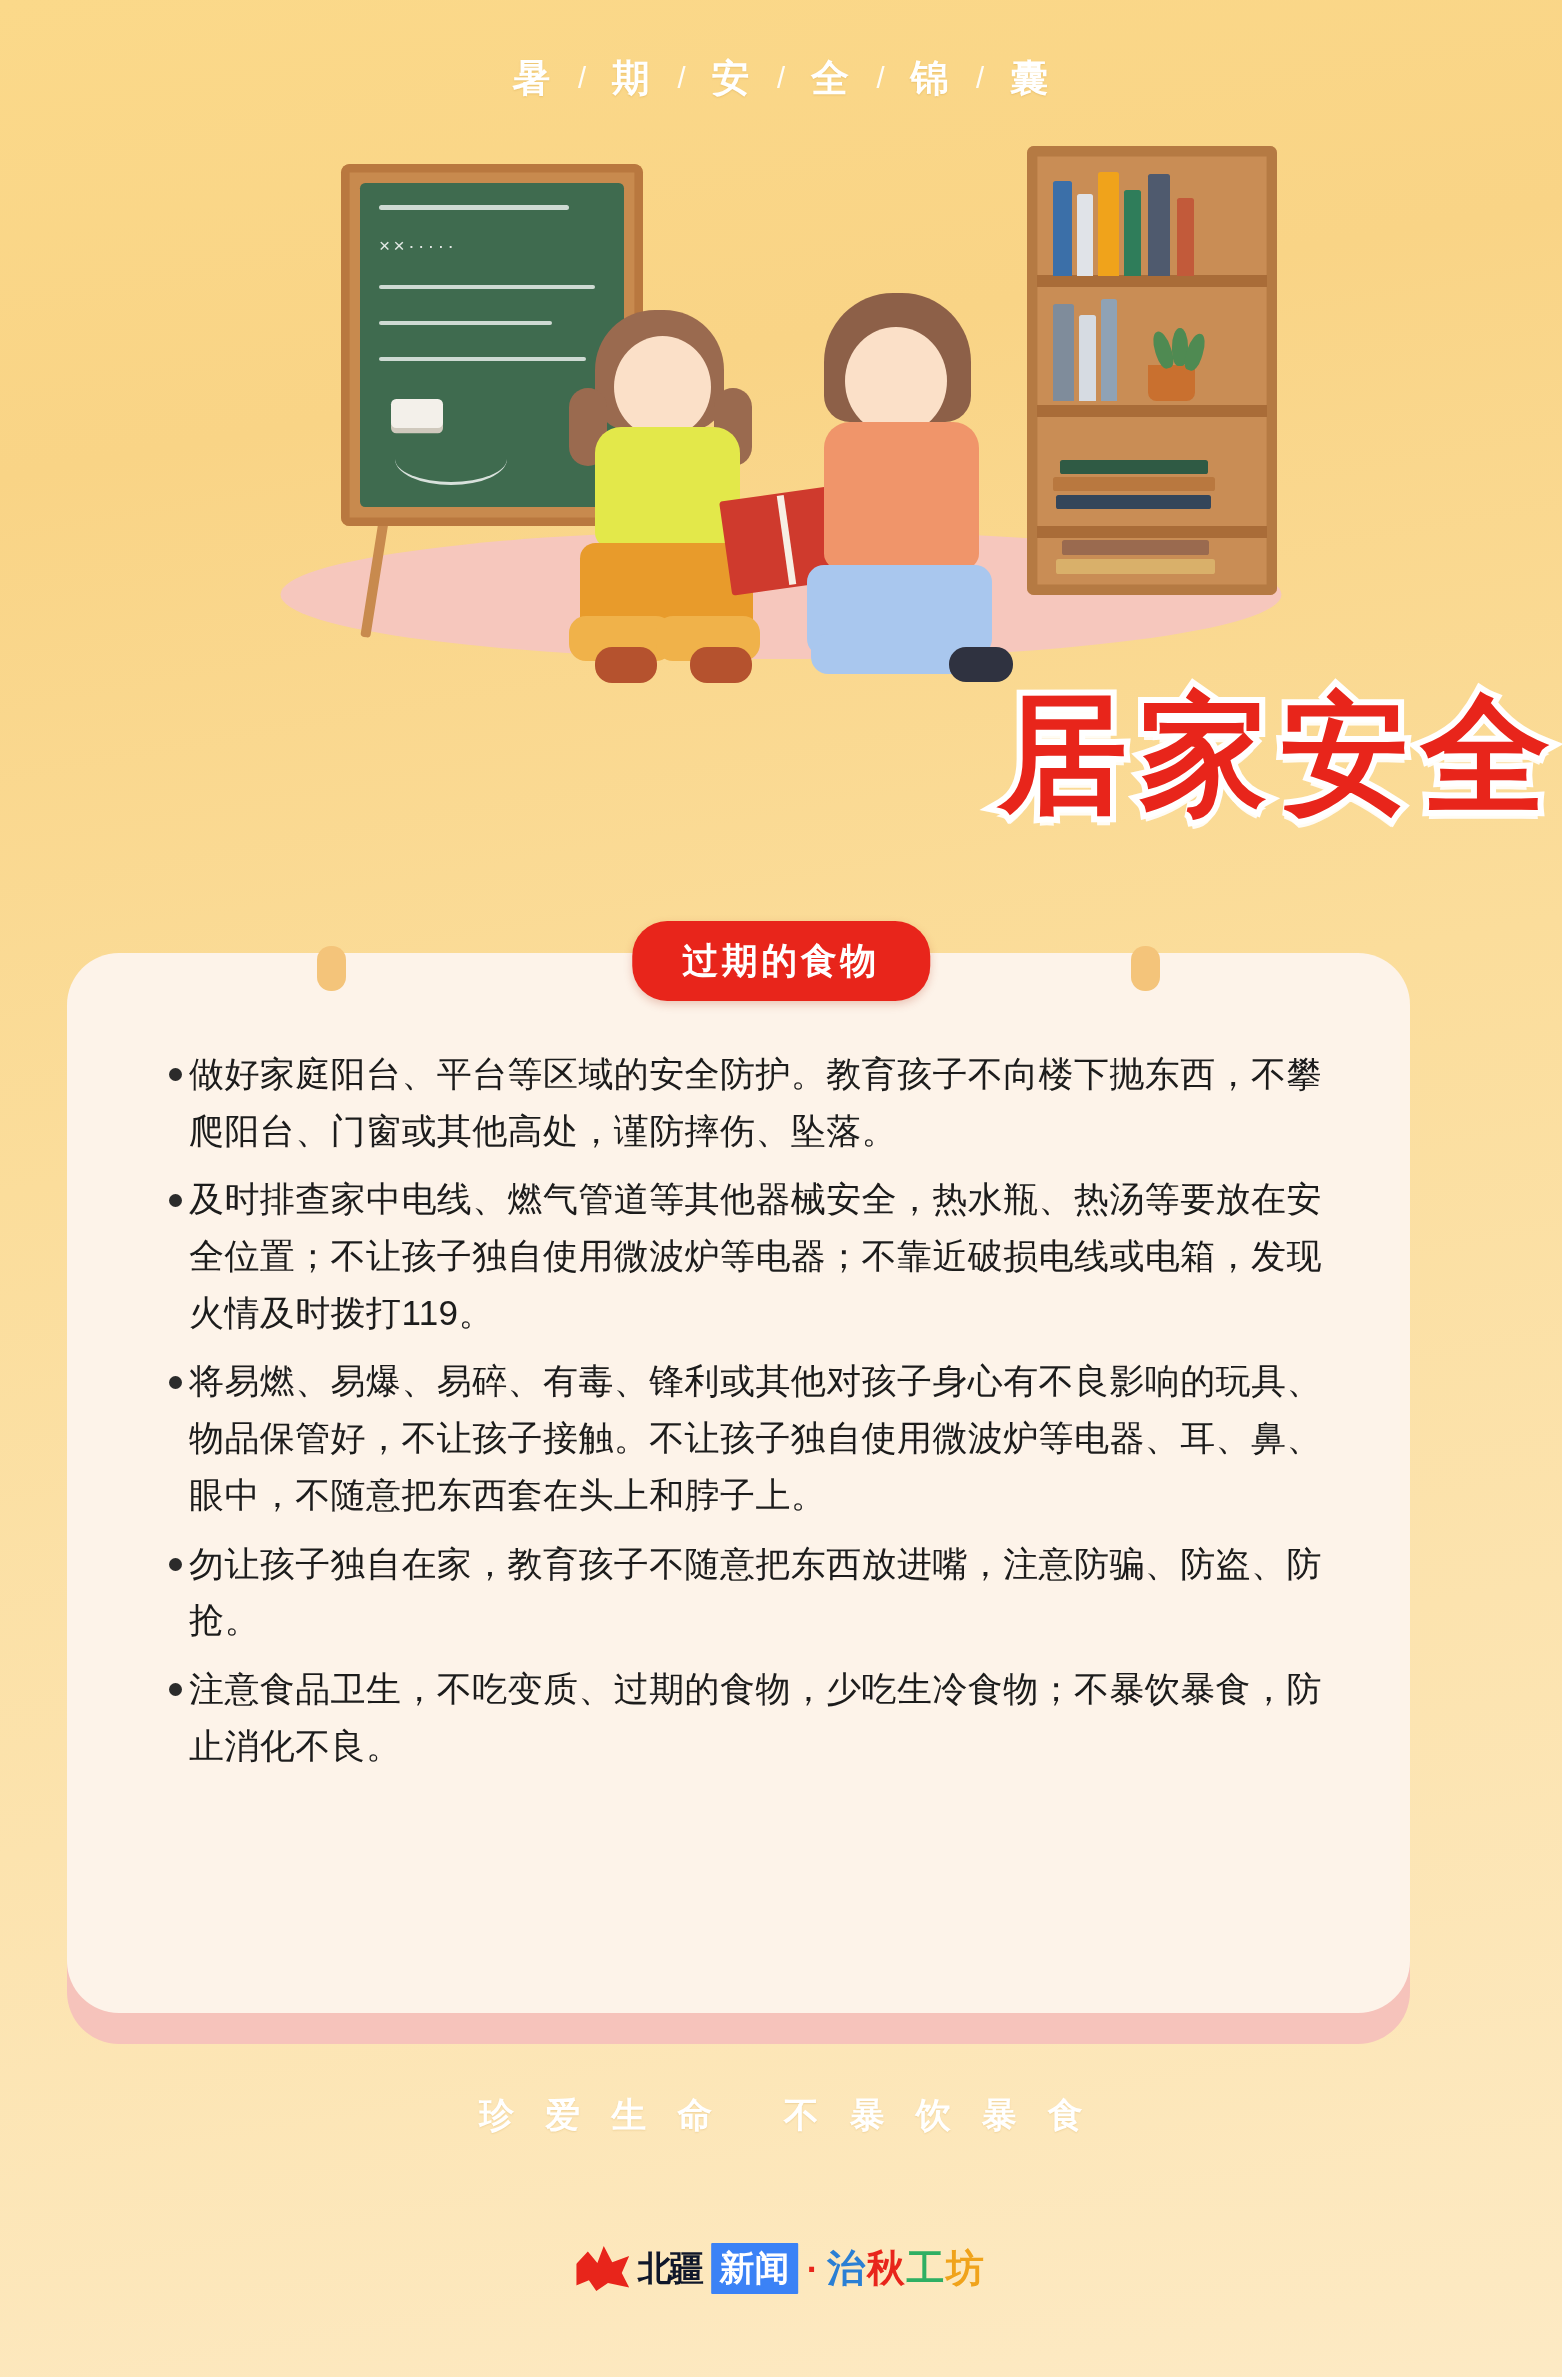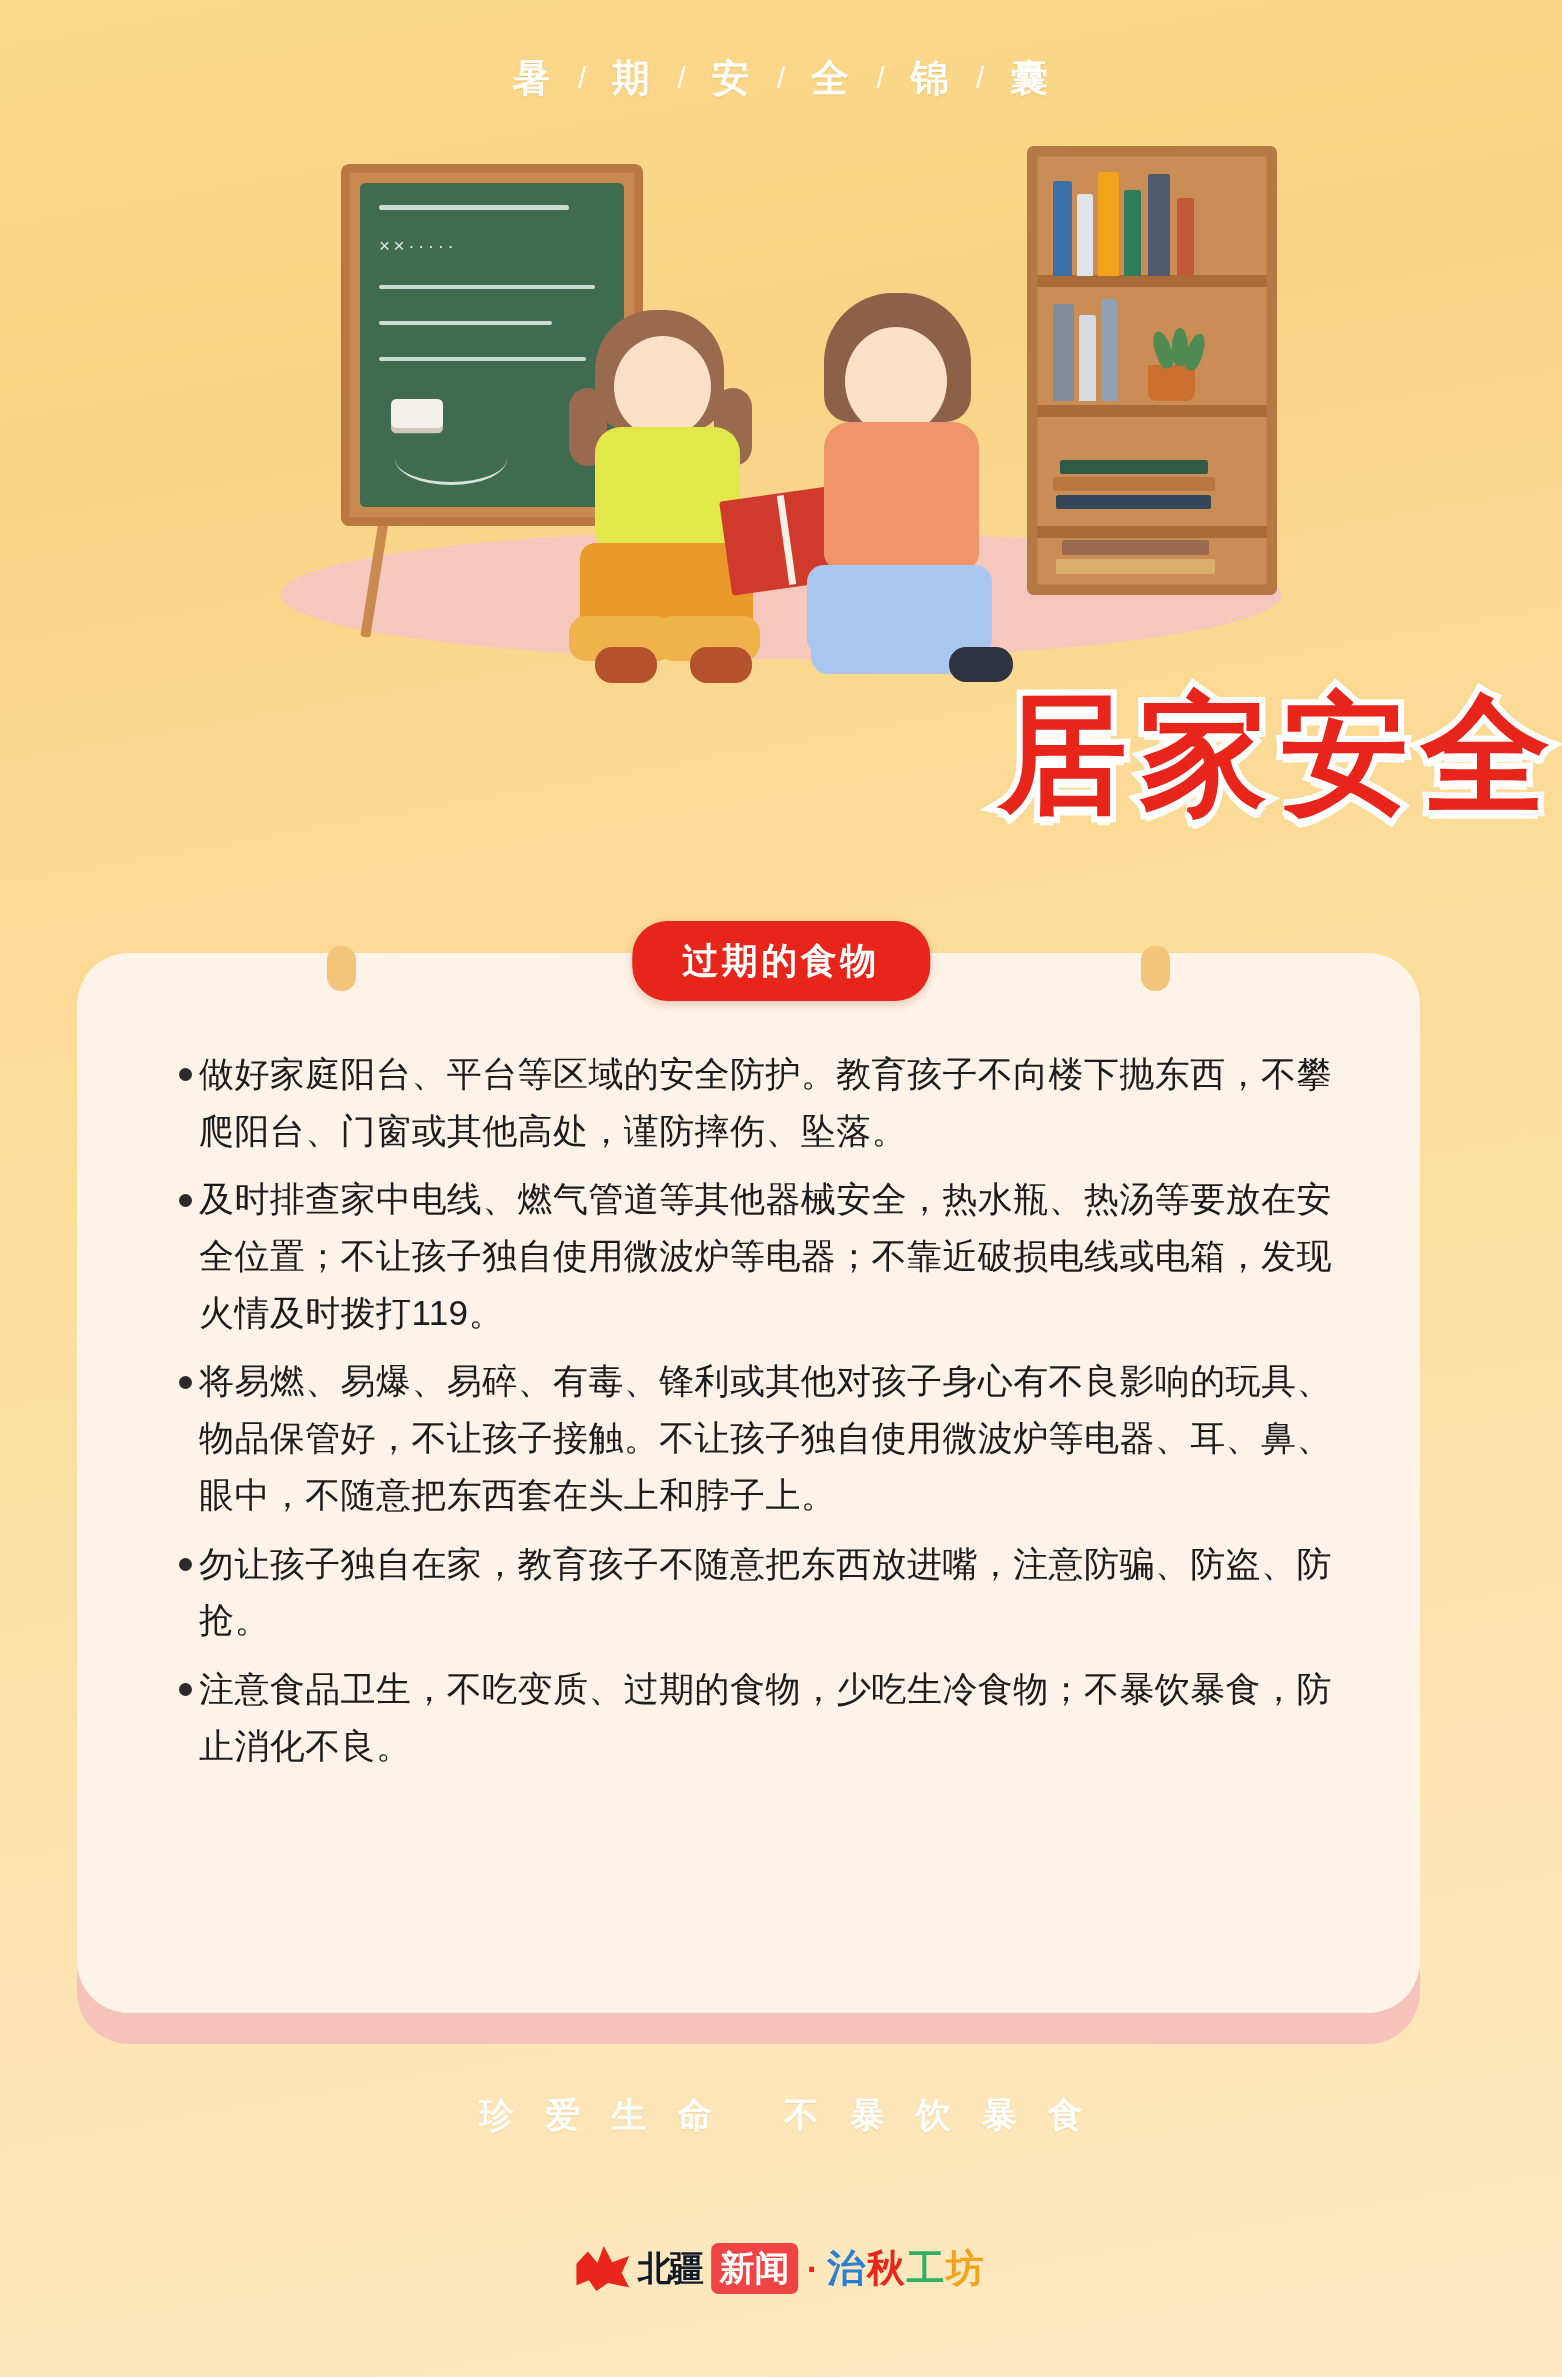--- a/index.html
+++ b/index.html
@@ -187,21 +187,21 @@
     padding: 15.5px 50px;
     border-radius: 35px;
     z-index: 5;
     box-shadow: 0 3.5px 8.6px rgba(180,60,30,.25);
   }
 
   
   .card-wrap {
     position: absolute;
     top: 953px;
-    left: 77px;
+    left: 67px;
     width: 1343px;
     height: 1091px;
   }
   .card-shadow {
     position: absolute;
     inset: 12px 0 0 0;
     background: #f6c3bb;
     border-radius: 52px;
   }
   .card {
@@ -277,26 +277,26 @@
     background: #e8251b;
     clip-path: polygon(0 40%, 22% 12%, 40% 38%, 52% 0, 68% 36%, 100% 22%, 86% 60%, 100% 92%, 60% 82%, 38% 100%, 24% 76%, 0 88%);
   }
   .logo-bei {
     color: #0f172a;
     font-size: 34px;
     font-weight: bold;
     letter-spacing: -1.7px;
   }
   .logo-news {
-    background: #ef4444;
+    background: #3b82f6;
     color: #fff;
     font-size: 35px;
     font-weight: bold;
     padding: 1.7px 8.6px;
-    border-radius: 7px;
+    border-radius: 1px;
   }
   .logo-dot { color: #e8251b; font-size: 35px; font-weight: bold; }
   .logo-colorful {
     font-size: 38px;
     font-weight: bold;
     letter-spacing: 1.7px;
   }
   .logo-colorful span:nth-child(1){color:#2a7fd4;}
   .logo-colorful span:nth-child(2){color:#e8251b;}
   .logo-colorful span:nth-child(3){color:#2faf63;}

